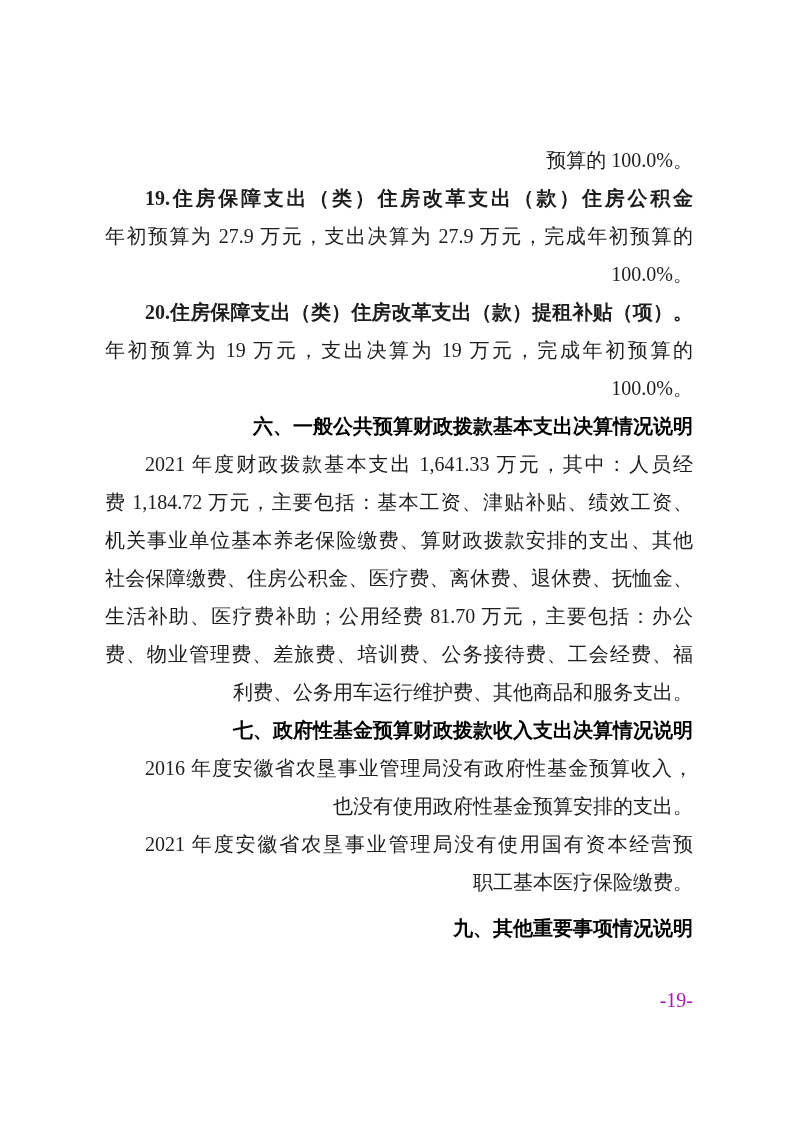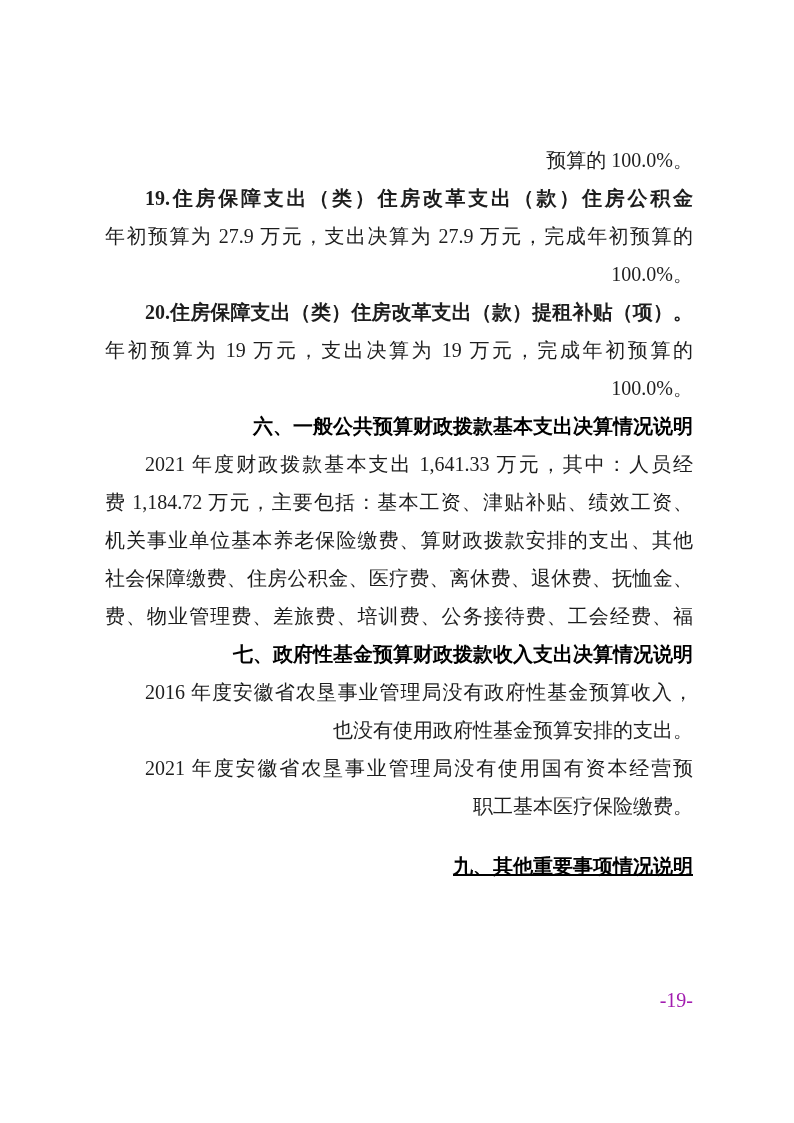--- a/index.html
+++ b/index.html
@@ -43,22 +43,21 @@
   }
   .indent {
     text-indent: 2em;
   }
   .fill {
     text-align: justify;
     text-align-last: justify;
     word-break: break-all;
   }
   .space-before {
-    margin-top: 22px;
-    text-decoration: underline;
+    margin-top: 8px;
   }
   .page-number {
     position: absolute;
     top: 985px;
     right: 101px;
     font-family: "Liberation Serif", "DejaVu Serif", serif;
     font-size: 20px;
     line-height: 30px;
     color: #a21caf;
   }
@@ -73,21 +72,23 @@
       <div class="line style-body fill">年初预算为 27.9 万元，支出决算为 27.9 万元，完成年初预算的</div>
       <div class="line style-body">100.0%。</div>
       <div class="line style-boldserif indent fill">20.住房保障支出（类）住房改革支出（款）提租补贴（项）。</div>
       <div class="line style-body fill">年初预算为 19 万元，支出决算为 19 万元，完成年初预算的</div>
       <div class="line style-body">100.0%。</div>
       <div class="line style-heading indent">六、一般公共预算财政拨款基本支出决算情况说明</div>
       <div class="line style-body indent fill">2021 年度财政拨款基本支出 1,641.33 万元，其中：人员经</div>
       <div class="line style-body fill">费 1,184.72 万元，主要包括：基本工资、津贴补贴、绩效工资、</div>
       <div class="line style-body fill">机关事业单位基本养老保险缴费、算财政拨款安排的支出、其他</div>
       <div class="line style-body fill">社会保障缴费、住房公积金、医疗费、离休费、退休费、抚恤金、</div>
+      <div class="line style-body fill">生活补助、医疗费补助；公用经费 81.70 万元，主要包括：办公</div>
       <div class="line style-body fill">费、物业管理费、差旅费、培训费、公务接待费、工会经费、福</div>
+      <div class="line style-body">利费、公务用车运行维护费、其他商品和服务支出。</div>
       <div class="line style-heading indent">七、政府性基金预算财政拨款收入支出决算情况说明</div>
       <div class="line style-body indent fill">2016 年度安徽省农垦事业管理局没有政府性基金预算收入，</div>
       <div class="line style-body">也没有使用政府性基金预算安排的支出。</div>
       <div class="line style-body indent fill">2021 年度安徽省农垦事业管理局没有使用国有资本经营预</div>
       <div class="line style-body">职工基本医疗保险缴费。</div>
       <div class="line style-heading indent space-before">九、其他重要事项情况说明</div>
     </div>
   <div class="page-number">-19-</div>
 </div>
 

